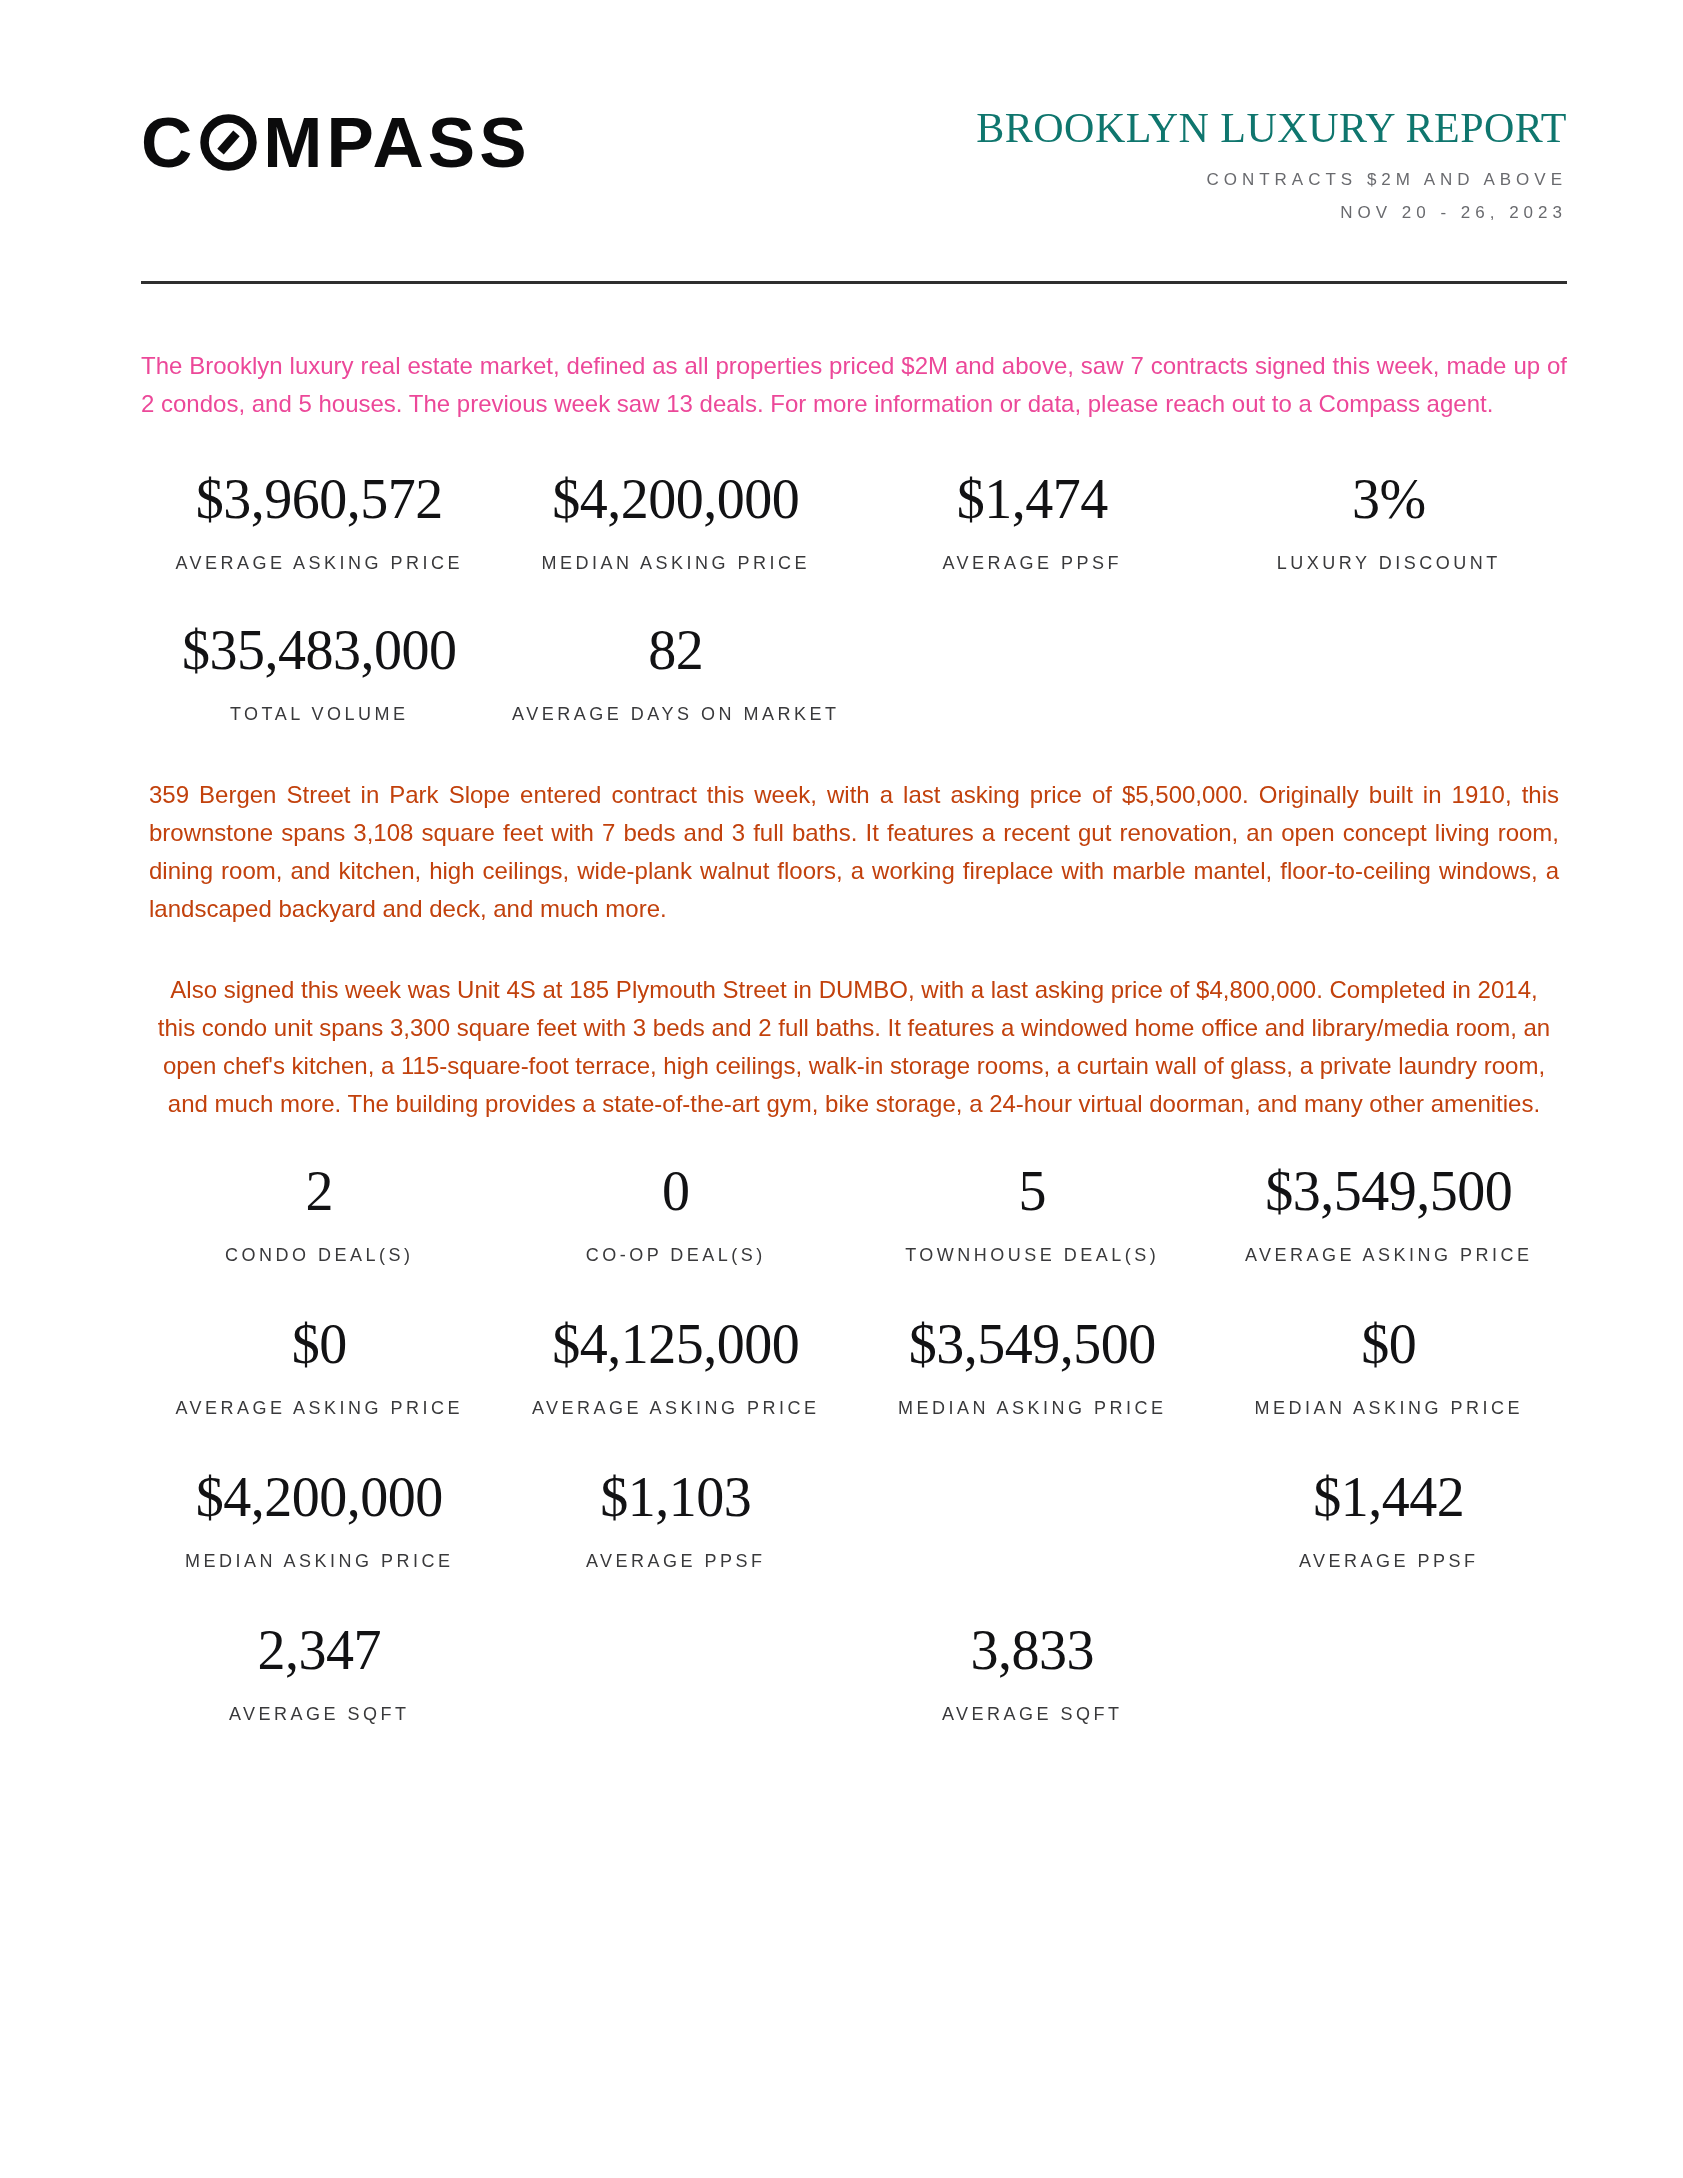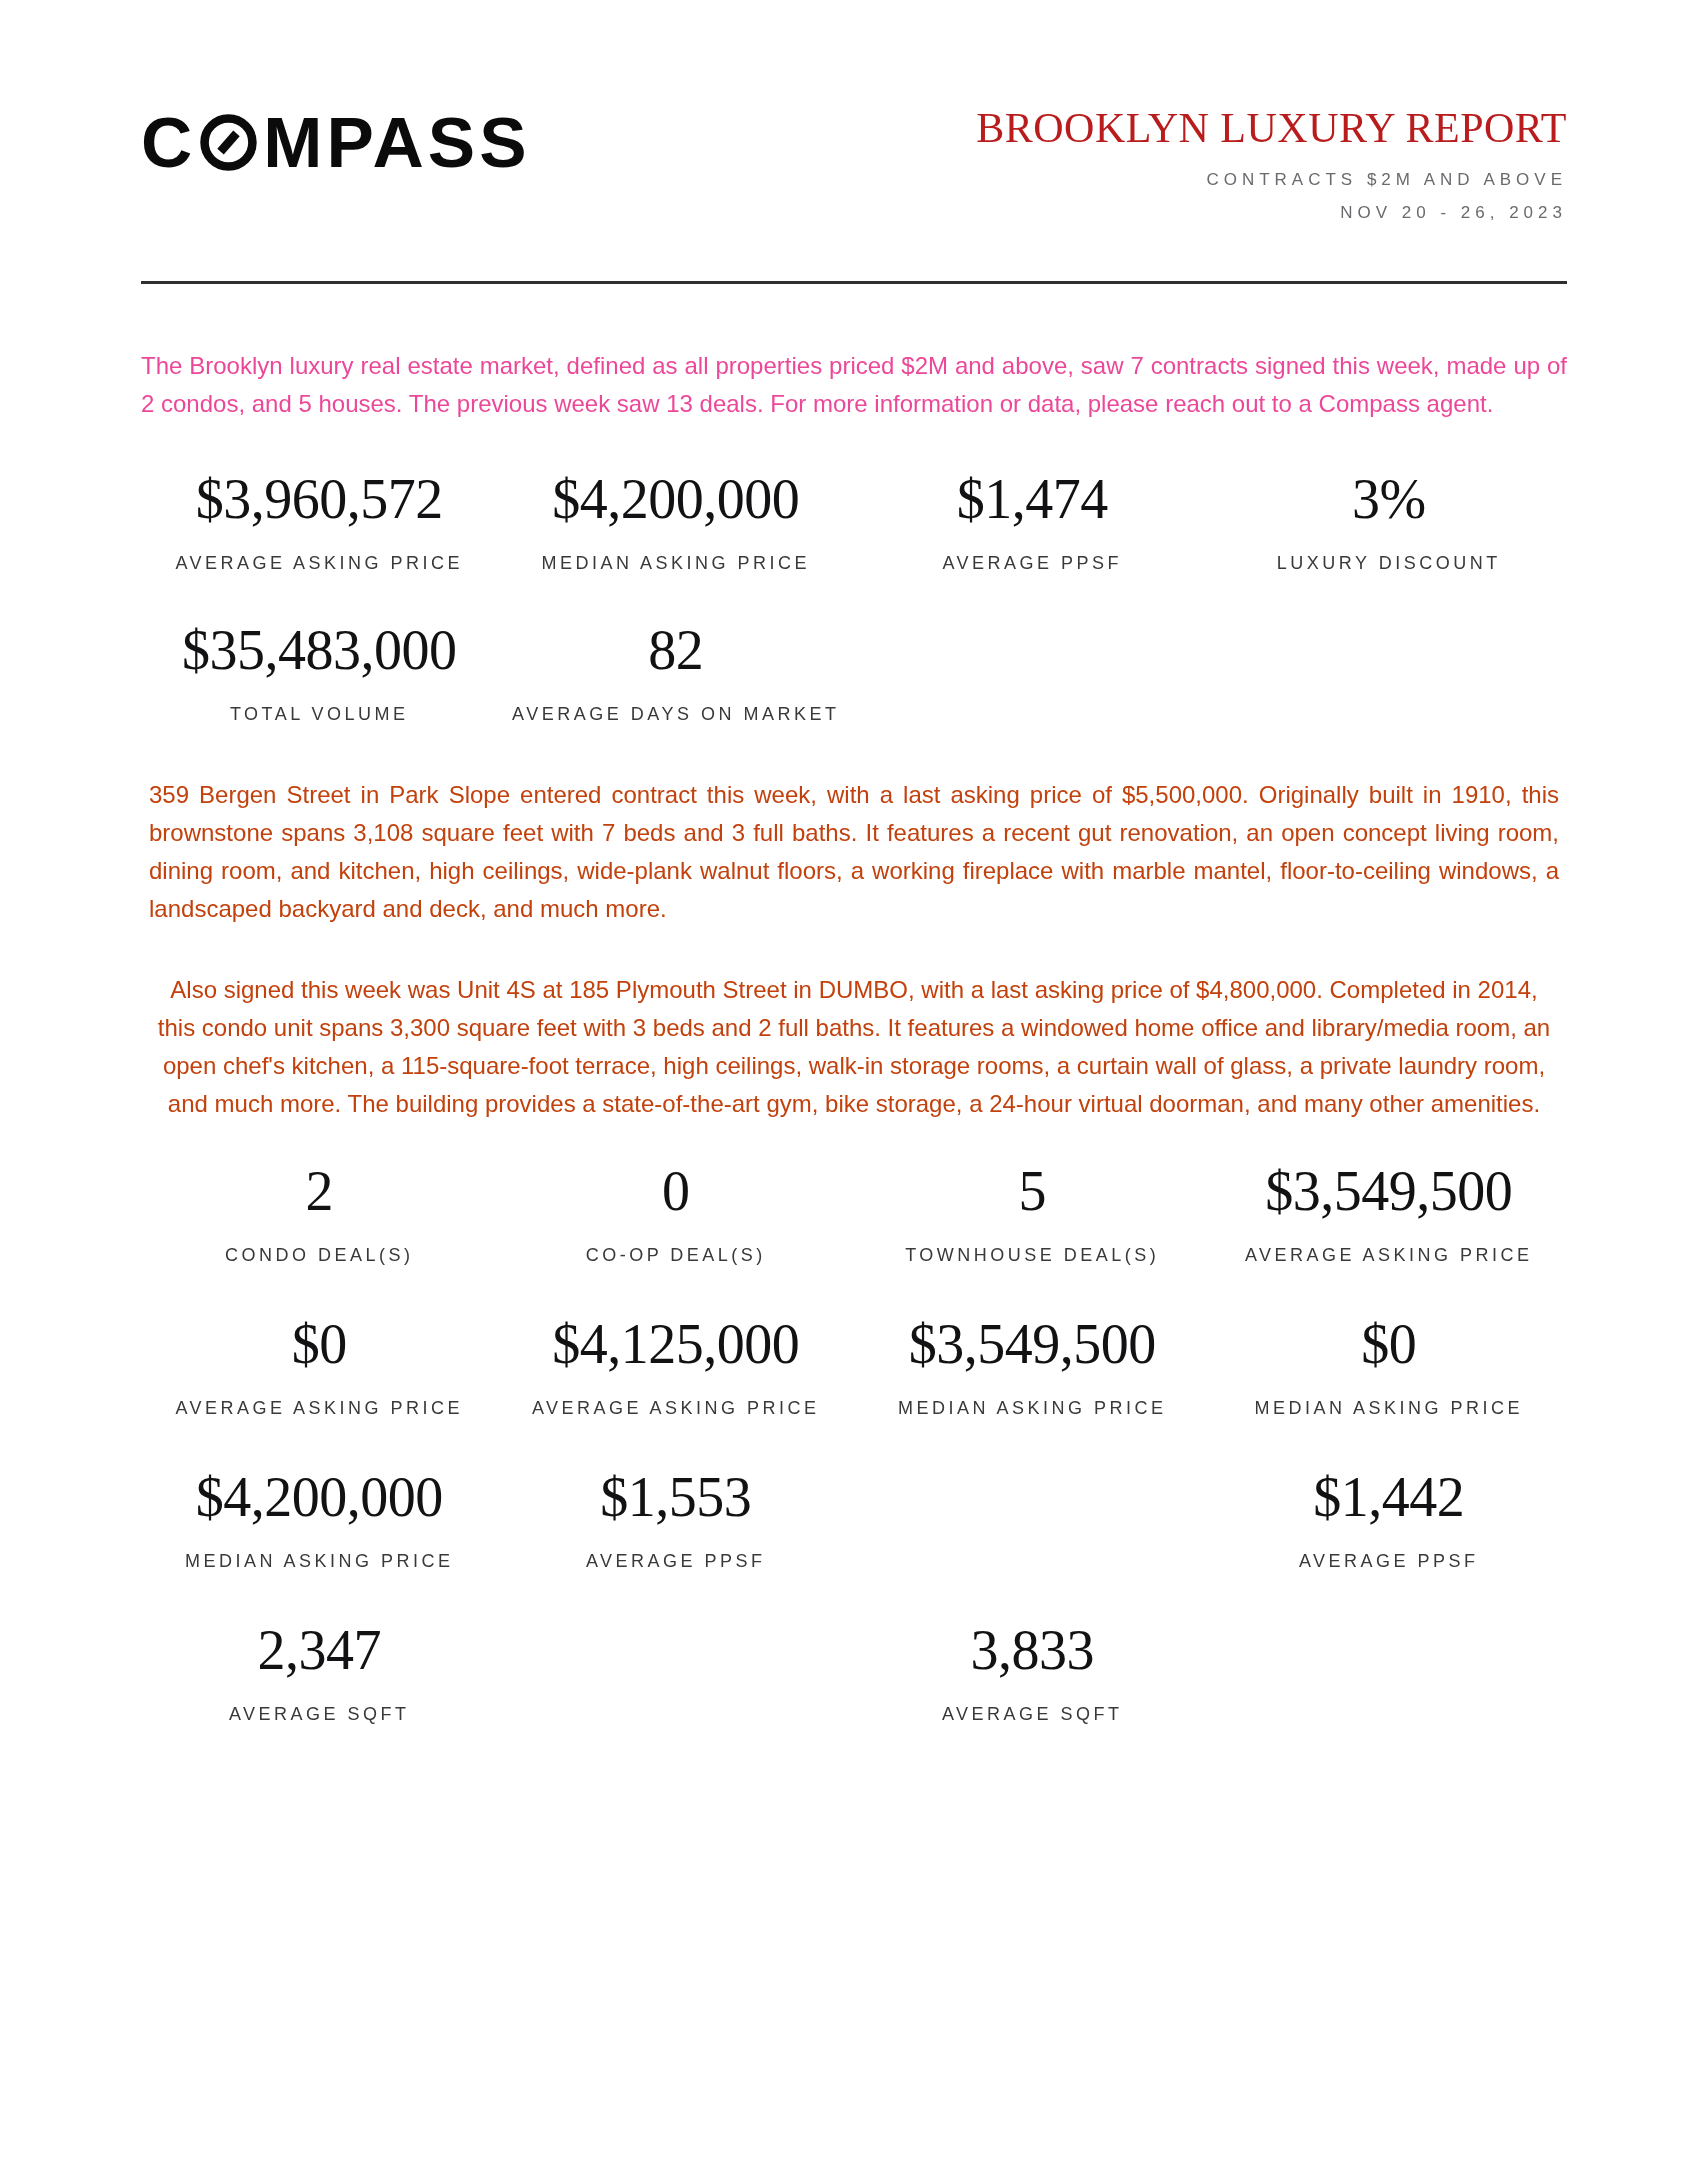--- a/index.html
+++ b/index.html
@@ -48,21 +48,21 @@
   }
   .header-right {
     text-align: right;
     padding-top: 2px;
   }
   .report-title {
     font-family: "Liberation Serif", serif;
     font-size: 42px;
     line-height: 46px;
     letter-spacing: 0.5px;
-    color: #b91c1c;
+    color: #0f766e;
     margin-bottom: 12px;
   }
   .report-subtitle, .report-date {
     font-size: 17px;
     line-height: 33px;
     letter-spacing: 5px;
     color: #696a6e;
   }
 
   
@@ -207,21 +207,21 @@
       <div class="stat">
         <div class="stat-value">$0</div>
         <div class="stat-label">MEDIAN ASKING PRICE</div>
       </div>
       <div class="stat">
         <div class="stat-value">$4,200,000</div>
         <div class="stat-label">MEDIAN ASKING PRICE</div>
       </div>
 
       <div class="stat">
-        <div class="stat-value">$1,553</div>
+        <div class="stat-value">$1,103</div>
         <div class="stat-label">AVERAGE PPSF</div>
       </div>
       <div class="stat empty"></div>
       <div class="stat">
         <div class="stat-value">$1,442</div>
         <div class="stat-label">AVERAGE PPSF</div>
       </div>
 
       <div class="stat">
         <div class="stat-value">2,347</div>

